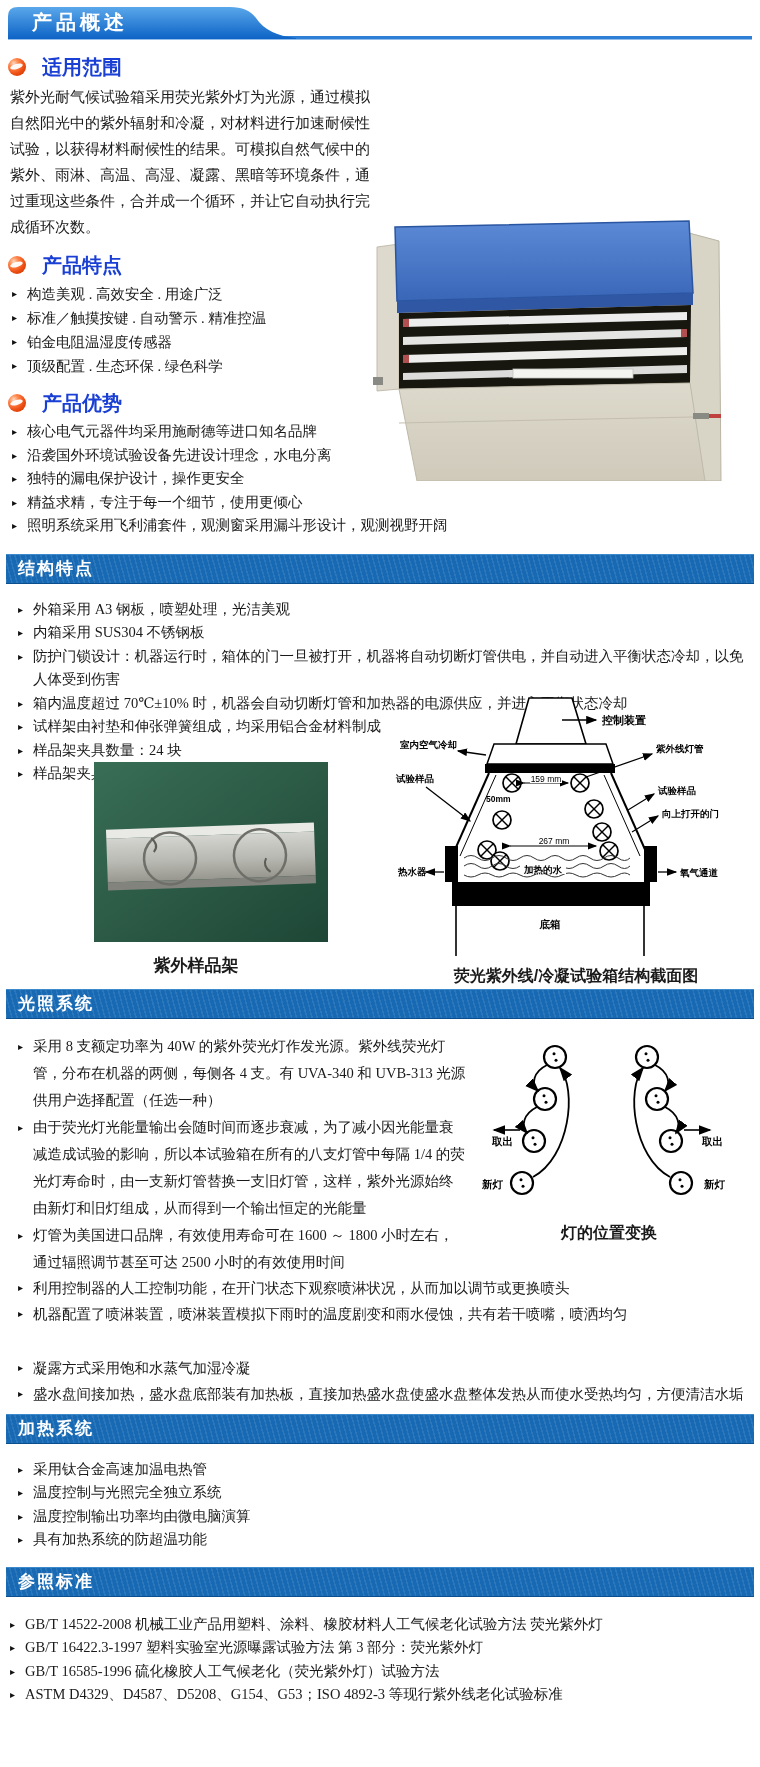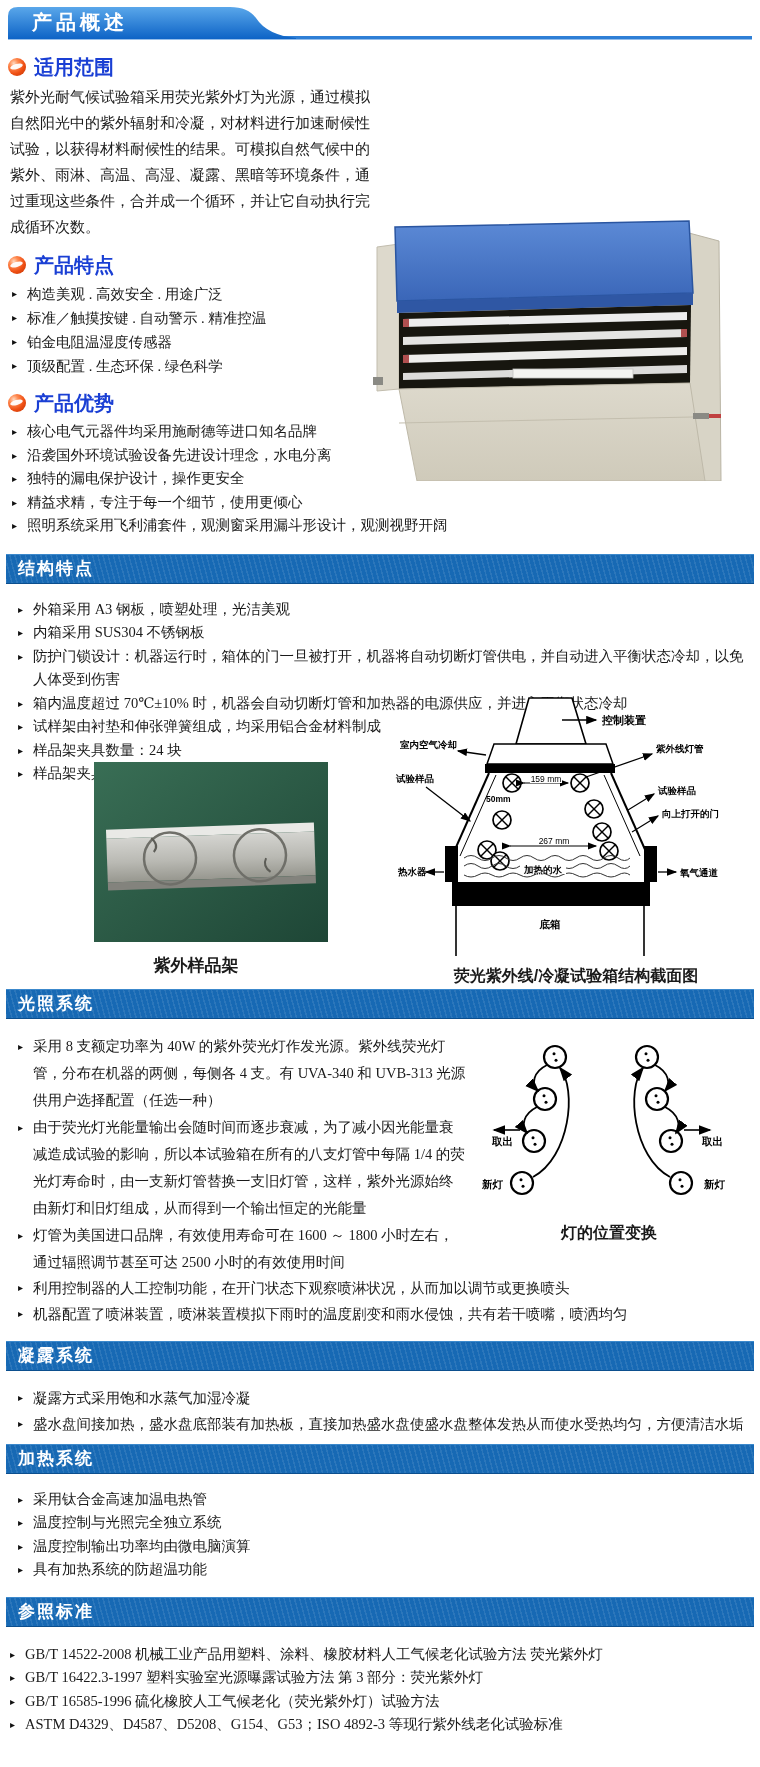--- a/index.html
+++ b/index.html
@@ -6,21 +6,21 @@
   body{width:760px;font-family:"Liberation Serif","DejaVu Serif",serif;color:#1a1a1a;}
   .page{position:relative;width:760px;overflow:hidden;}
 
   
   .tab{position:relative;height:42px;}
   .tab svg{position:absolute;left:0;top:0;}
   .tab-title{position:absolute;left:32px;top:9px;color:#fff;font-size:20px;font-weight:bold;
     letter-spacing:4px;font-family:"Liberation Sans","DejaVu Sans",sans-serif;}
 
   
-  .subhead{display:flex;align-items:center;gap:8px;margin:12px 0 4px 8px;
+  .subhead{display:flex;align-items:center;gap:16px;margin:12px 0 4px 8px;
     font-family:"Liberation Sans","DejaVu Sans",sans-serif;font-size:20px;font-weight:bold;color:#1a3fd4;line-height:26px;}
   .ball{width:18px;height:18px;border-radius:50%;position:relative;flex:0 0 18px;
     background:radial-gradient(circle at 32% 30%, #ffd9c0 0%, #ff8a50 25%, #ee4d12 60%, #b93607 100%);}
   .ball::after{content:"";position:absolute;left:2px;top:6px;width:13px;height:5px;background:#fff;
     border-radius:50%;transform:rotate(-16deg);opacity:.95;}
 
   .scope-text{margin:2px 8px 0 10px;width:368px;font-size:15px;line-height:26px;}
 
   ul.bullets{list-style:none;margin:2px 0 0 12px;padding:0;}
   ul.bullets li{display:flex;font-size:14.5px;line-height:23.5px;}
@@ -387,21 +387,20 @@
           <span>利用控制器的人工控制功能，在开门状态下观察喷淋状况，从而加以调节或更换喷头</span>
         </li>
 
         <li>
           <span class="arr">▸</span>
           <span>机器配置了喷淋装置，喷淋装置模拟下雨时的温度剧变和雨水侵蚀，共有若干喷嘴，喷洒均匀</span>
         </li>
       </ul>
   </div>
 
-  <h2 class="bar">凝露系统</h2>
   <div class="sec-body cond-body">
     <ul class="bullets lh26">
 
         <li>
           <span class="arr">▸</span>
           <span>凝露方式采用饱和水蒸气加湿冷凝</span>
         </li>
 
         <li>
           <span class="arr">▸</span>

